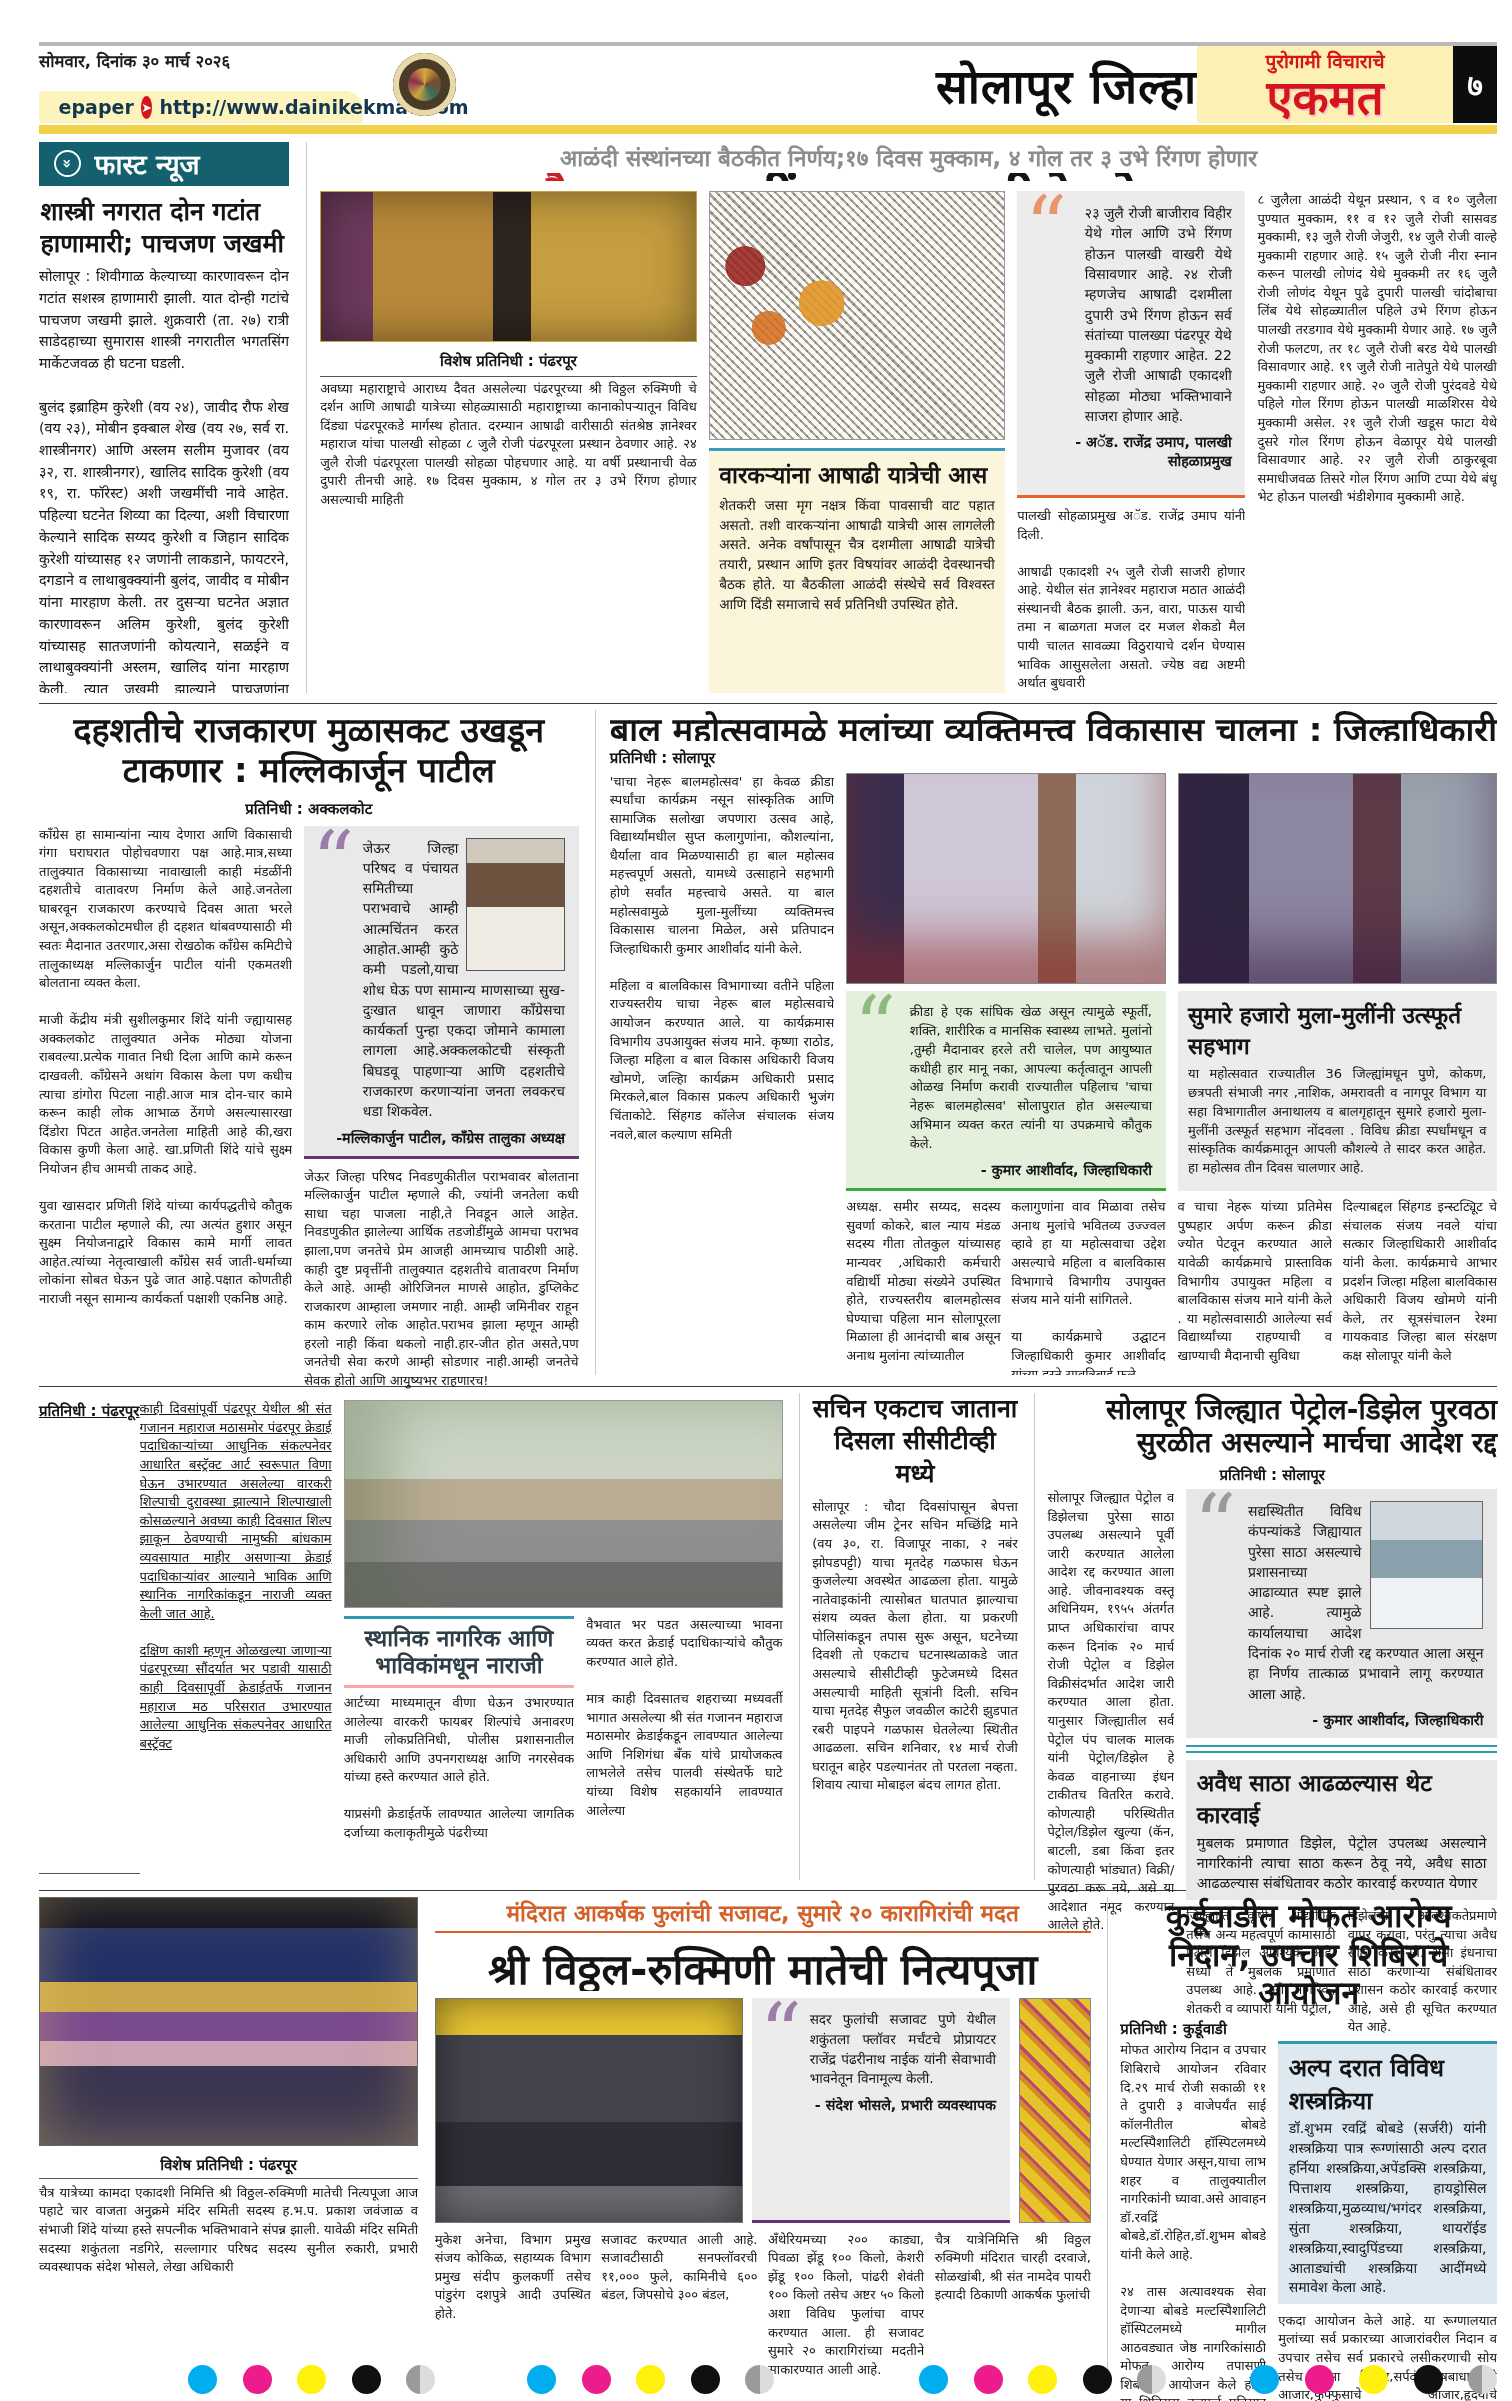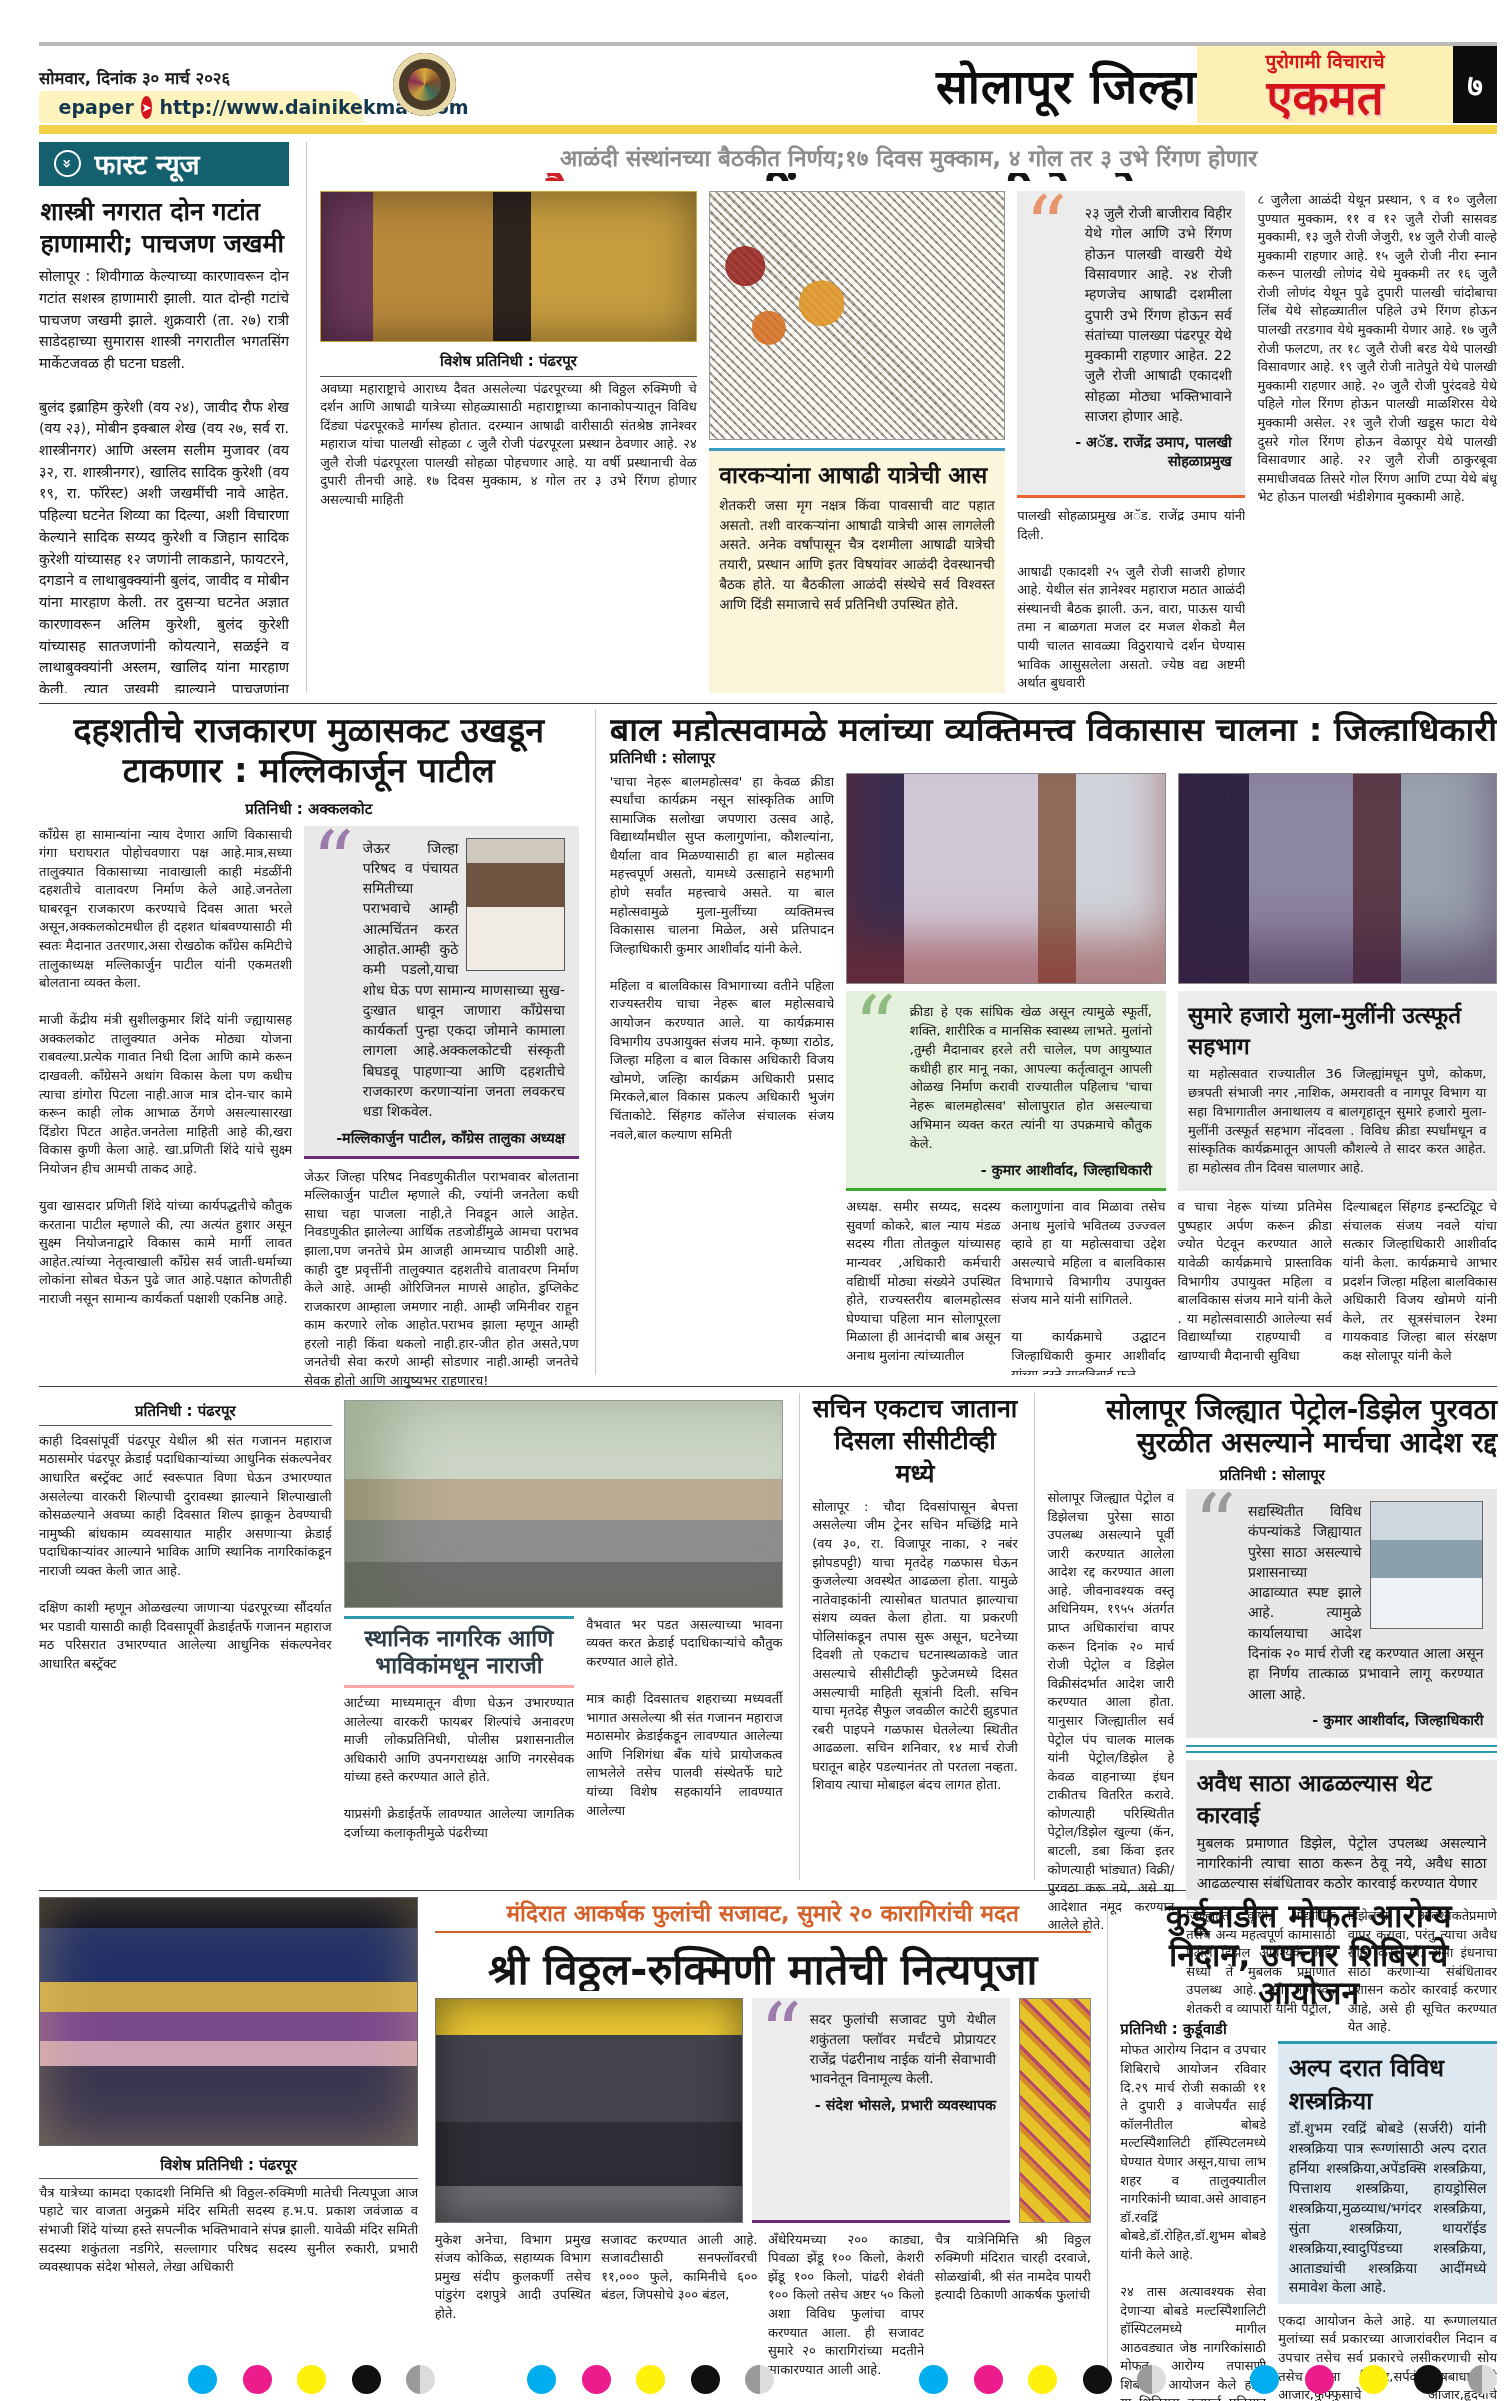--- a/index.html
+++ b/index.html
@@ -6,21 +6,21 @@
   html,body { width:1512px; }
   body {
     height:2401px; background:#ffffff; color:#141414;
     font-family:"DejaVu Sans", sans-serif; overflow:hidden; position:relative;
   }
   .page { position:absolute; inset:0; padding:0 15px 0 39px; }
 
   
   .toprule { border-top:4.5px solid #b9b9b9; margin-top:42px; }
   .header { display:flex; align-items:stretch; height:77px; }
-  .h-left { width:354px; display:flex; flex-direction:column; justify-content:space-between; padding-top:20px; }
+  .h-left { width:354px; display:flex; flex-direction:column; justify-content:space-between; padding-top:3px; }
   .h-date { font-size:16.6px; font-weight:bold; color:#1c1c1c; }
   .epaper { background:#fcf3bd; border-radius:4.5px 18px 0 4.5px; padding:4.5px 19.6px; font-size:19px; font-weight:bold;
             color:#14374f; display:flex; align-items:center; gap:7.5px; width:324px; }
   .ep-ic { width:22.6px; height:22.6px; border-radius:50%; background:#d6151b; color:#fff; display:flex; align-items:center;
            justify-content:center; font-size:12.8px; }
   .h-center { flex:1; display:flex; align-items:center; justify-content:space-between; gap:3px; }
   .logo { width:63px; height:63px; border-radius:50%;
           background:conic-gradient(#d6a93a,#7a4a2a,#3b6e5a,#caa43c,#8a2f4f,#d6a93a);
           box-shadow:inset 0 0 0 6px #e8d9a8, inset 0 0 0 15px #4a3a28; }
   .ed-title { font-size:47px; font-weight:bold; letter-spacing:0.8px; color:#0d0d0d; }
@@ -114,21 +114,21 @@
   .graybox .ht { font-size:22.6px; font-weight:bold; margin-bottom:4.5px; }
   .graybox .hb { font-size:13px; line-height:1.45; text-align:justify; }
   .mini-row { display:flex; gap:10.5px; height:177px; }
   .mini-row .body-text { flex:1; }
 
   
   .band3 { margin-top:10.5px; height:494px; }
   .art-sculpt { width:51%; display:flex; flex-direction:column; }
   .a3-hl { font-weight:bold; font-size:32px; text-align:center; white-space:nowrap; overflow:hidden; }
   .s-row { display:flex; gap:12px; flex:1; margin-top:7.5px; }
-  .s-col1 { width:40%; display:flex; flex-direction:column; }
+  .s-col1 { width:40%; display:flex; flex-direction:row;text-decoration:underline; }
   .s-col1 .byline { border-bottom:0.8px solid #555; padding-bottom:4.5px; margin-bottom:6px; }
   .s-rz { width:60%; display:flex; flex-direction:column; }
   .streetph { height:208px; background:
       linear-gradient(180deg,#cdd6c6 0 38%,#b9ac93 38% 58%,#8f8f8f 58% 78%,#6e6e6e 78% 100%);
       box-shadow:inset 45px 0 60px rgba(80,100,60,.35); border:0.8px solid #999; }
   .s-subrow { display:flex; gap:12px; flex:1; margin-top:7.5px; }
   .s-sa { width:54%; display:flex; flex-direction:column; }
   .subhead { border-top:3px solid #2e9ab0; border-bottom:3px solid #fca5a5; padding:6px 3px; text-align:center;
              font-weight:bold; font-size:22.6px; color:#2f3d46; line-height:1.2; }
   .s-sa .body-text { flex:1; margin-top:6px; }

